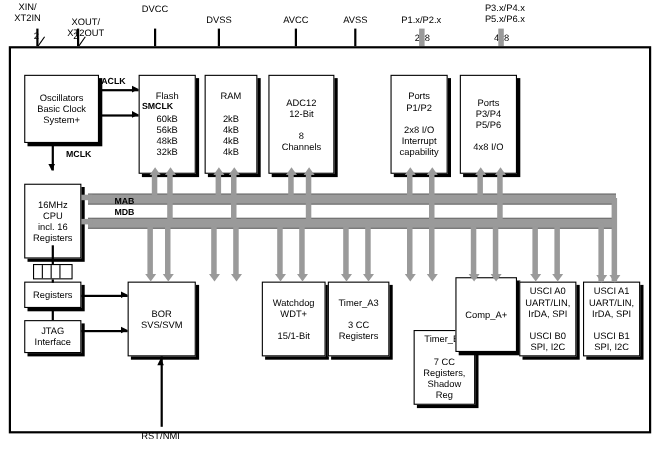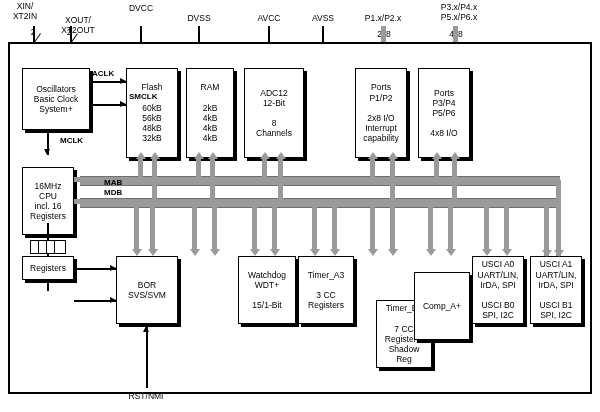--- a/index.html
+++ b/index.html
@@ -187,20 +187,24 @@
   <div class="abs box shadow" style="left:22px; top:167px; width:52px; height:68px;">
     <div class="txt">16MHz
 CPU
 incl. 16
 Registers</div>
   </div>
 
   <div class="abs box shadow" style="left:22px; top:256px; width:52px; height:24px;">
     <div class="txt">Registers</div>
   </div>
+  <div class="abs box shadow" style="left:22px; top:291px; width:52px; height:30px;">
+    <div class="txt">JTAG
+Interface</div>
+  </div>
 
   <div class="abs" style="left:30px; top:240px; width:36px; height:14px; border:1.2px solid #000; box-sizing:border-box;"></div>
   <div class="abs wire-v" style="left:38px; top:241px; height:12px; width:1px; background:#000;"></div>
   <div class="abs wire-v" style="left:46px; top:241px; height:12px; width:1px; background:#000;"></div>
   <div class="abs wire-v" style="left:54px; top:241px; height:12px; width:1px; background:#000;"></div>
 
   <div class="abs wire-v" style="left:47px; top:223px; height:17px;"></div>
   <div class="abs wire-v" style="left:47px; top:254px; height:3px;"></div>
   <div class="abs wire-v" style="left:47px; top:280px; height:11px;"></div>
 
@@ -226,21 +230,21 @@
 
   <div class="abs box shadow" style="left:376px; top:256px; width:56px; height:68px;margin-top:44px;">
     <div class="txt">Timer_B7
 
 7 CC
 Registers,
 Shadow
 Reg</div>
   </div>
 
-  <div class="abs box shadow" style="left:414px; top:272px; width:56px; height:68px;">
+  <div class="abs box shadow" style="left:414px; top:252px; width:56px; height:68px;">
     <div class="txt">Comp_A+</div>
   </div>
 
   <div class="abs box shadow" style="left:472px; top:256px; width:52px; height:68px;">
     <div class="txt">USCI A0
 UART/LIN,
 IrDA, SPI
 
 USCI B0
 SPI, I2C</div>

